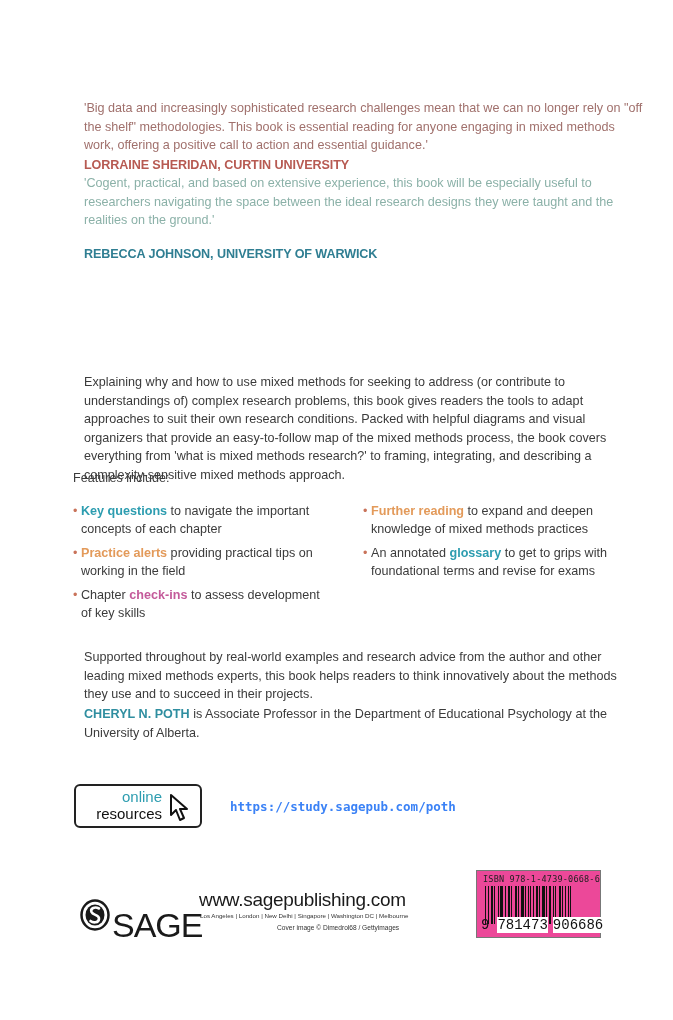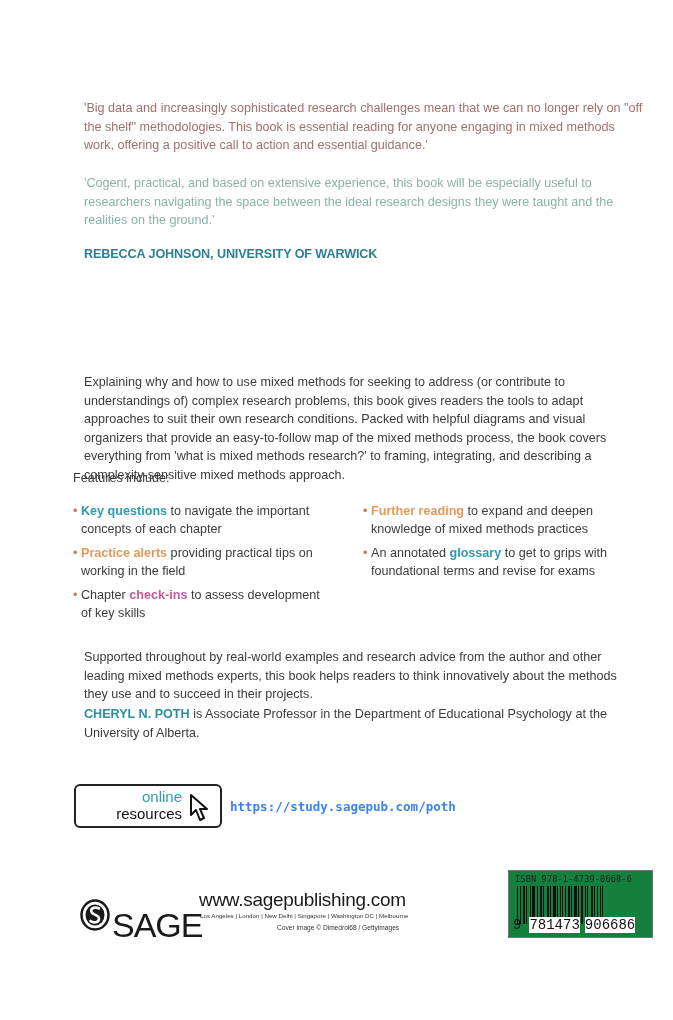--- a/index.html
+++ b/index.html
@@ -20,47 +20,48 @@
   .body-text { font-family: "Liberation Sans", sans-serif; color: #3b3b3b; }
   .features-title { position: absolute; left: 73px; top: 471px; font-family: "Liberation Sans", sans-serif; font-size: 12.6px; color: #3b3b3b; }
   .feat { position: absolute; width: 240px; font-family: "Liberation Sans", sans-serif; font-size: 12.6px; line-height: 18px; color: #3b3b3b; padding-left: 8px; }
   .feat .dot { position: absolute; left: 0; top: 0; color: #c9735a; }
   .feat b { font-weight: bold; }
   .c-teal { color: #2d9db0; }
   .c-orange { color: #e39a5a; }
   .c-pink { color: #c45a9a; }
   .c-author { color: #2f8ea0; font-weight: bold; }
   .online-box {
-    position: absolute; left: 74px; top: 784px; width: 148px; height: 44px;
+    position: absolute; left: 74px; top: 784px; width: 128px; height: 44px;
     border: 2px solid #222; border-radius: 6px; box-sizing: border-box;
   }
   .online-box .l1 { position: absolute; right: 38px; top: 2px; font-family: "Liberation Sans", sans-serif; font-size: 15px; color: #2d9db0; }
   .online-box .l2 { position: absolute; right: 38px; top: 19px; font-family: "Liberation Sans", sans-serif; font-size: 15px; color: #111; }
   .online-box svg { position: absolute; right: 8px; top: 7px; }
   .url { position: absolute; left: 230px; top: 799px; font-family: "DejaVu Sans Mono", monospace; font-weight: bold; font-size: 12.5px; color: #3b82f6; }
   .sage-logo { position: absolute; left: 80px; top: 888px; display: flex; align-items: center; }
   .sage-word { font-family: "Liberation Sans", sans-serif; font-size: 34px; color: #1a1a1a; letter-spacing: -1px; line-height: 34px; margin-left: 2px; margin-top: 20px; }
   .sage-site { position: absolute; left: 199px; top: 889px; font-family: "Liberation Sans", sans-serif; font-size: 19px; color: #1a1a1a; letter-spacing: -0.3px; }
   .sage-cities { position: absolute; left: 200px; top: 912px; font-family: "Liberation Sans", sans-serif; font-size: 6.2px; color: #333; white-space: nowrap; }
   .cover-credit { position: absolute; left: 277px; top: 924px; font-family: "Liberation Sans", sans-serif; font-size: 6.6px; color: #333; white-space: nowrap; }
   .barcode-box {
-    position: absolute; left: 508px; top: 870px; width: 145px; height: 68px;
-    border: 1px solid #777; box-sizing: border-box; background: #15803d;
+    position: absolute; left: 476px; top: 870px; width: 125px; height: 68px;
+    border: 1px solid #777; box-sizing: border-box; background: #ec4899;
   }
   .isbn { position: absolute; left: 6px; top: 3px; font-family: "DejaVu Sans Mono", monospace; font-size: 8.5px; color: #222; white-space: nowrap; letter-spacing: 0.2px; }
   .bars { position: absolute; left: 8px; top: 15px; width: 110px; height: 38px; display: flex; align-items: stretch; }
   .bars span { display: block; background: #111; height: 100%; }
   .ean { position: absolute; left: 4px; top: 46px; font-family: Liberation Mono, monospace; font-size: 14px; color: #111; background: transparent; white-space: nowrap; }
   .ean .gap { display: inline-block; width: 8px; }
 </style>
 </head>
 <body>
 
 <div class="block quote q1" style="top:99px;">
   <div>'Big data and increasingly sophisticated research challenges mean that we can no longer rely on "off the shelf" methodologies. This book is essential reading for anyone engaging in mixed methods work, offering a positive call to action and essential guidance.'</div>
+  <div class="attr a1" style="margin-top:1px;">LORRAINE SHERIDAN, CURTIN UNIVERSITY</div>
 </div>
 
 <div class="block quote q2" style="top:174px;">
   <div>'Cogent, practical, and based on extensive experience, this book will be especially useful to researchers navigating the space between the ideal research designs they were taught and the realities on the ground.'</div>
 </div>
 
 <div class="block quote q3" style="top:244px;">
   <div class="attr a3" style="margin-top:1px;">REBECCA JOHNSON, UNIVERSITY OF WARWICK</div>
 </div>
 

